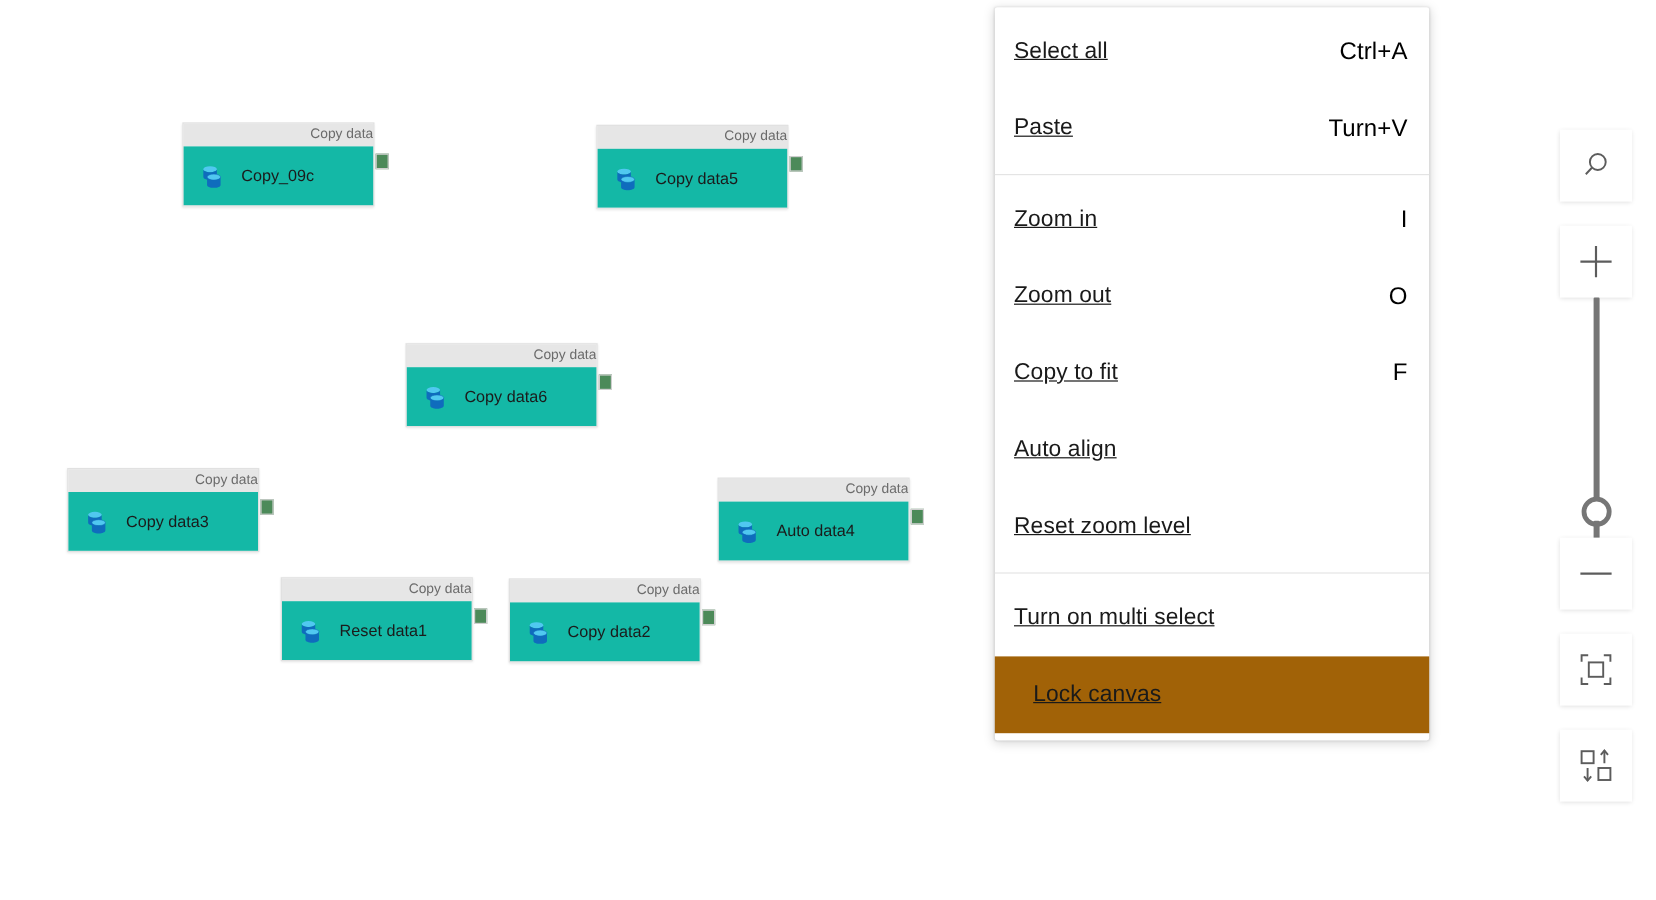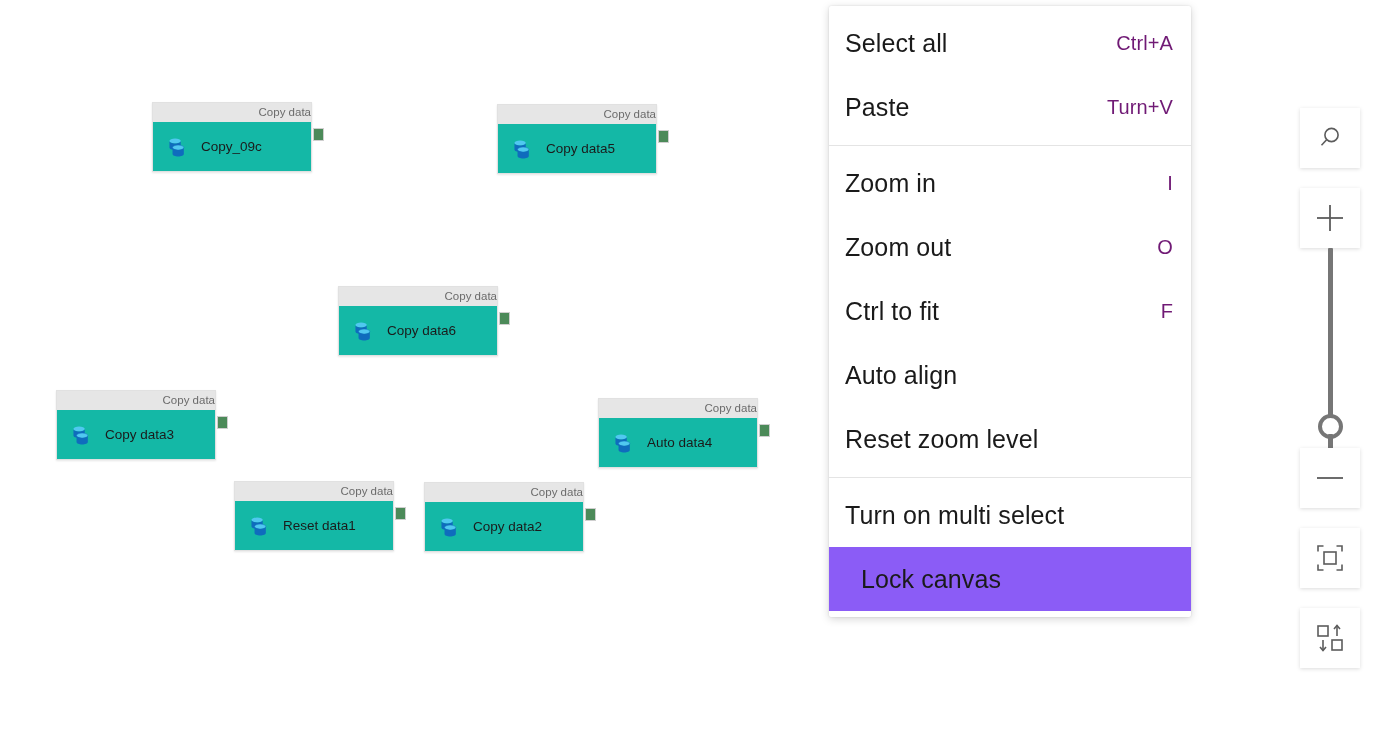--- a/index.html
+++ b/index.html
@@ -81,31 +81,32 @@
     box-sizing: border-box;
   }
   .menu-item {
     height: 64px;
     display: flex;
     align-items: center;
     padding: 0 18px 0 16px;
     box-sizing: border-box;
     cursor: default;
   }
-  .menu-item.highlight { background: #8b5cf6; padding-left: 32px; }
+  .menu-item.highlight { background: #a16207; padding-left: 32px; }
   .menu-label {
-    font-size: 25px;
+    font-size: 19px;
     color: #1a1a1a;
     flex: 1 1 auto;
     white-space: nowrap;
     letter-spacing: 0.1px;
+    text-decoration: underline;
   }
   .menu-shortcut {
     font-size: 20px;
-    color: #701a75;
+    color: #000000;
     white-space: nowrap;
     letter-spacing: 0.1px;
   }
   .menu-sep {
     height: 1px;
     background: #e4e4e4;
     margin: 6px 0 5px 0;
   }
 
   
@@ -262,21 +263,21 @@
     <div class="menu-sep"></div>
     <div class="menu-item">
       <span class="menu-label">Zoom in</span>
       <span class="menu-shortcut">I</span>
     </div>
     <div class="menu-item">
       <span class="menu-label">Zoom out</span>
       <span class="menu-shortcut">O</span>
     </div>
     <div class="menu-item">
-      <span class="menu-label">Ctrl to fit</span>
+      <span class="menu-label">Copy to fit</span>
       <span class="menu-shortcut">F</span>
     </div>
     <div class="menu-item">
       <span class="menu-label">Auto align</span>
       <span class="menu-shortcut"></span>
     </div>
     <div class="menu-item">
       <span class="menu-label">Reset zoom level</span>
       <span class="menu-shortcut"></span>
     </div>

